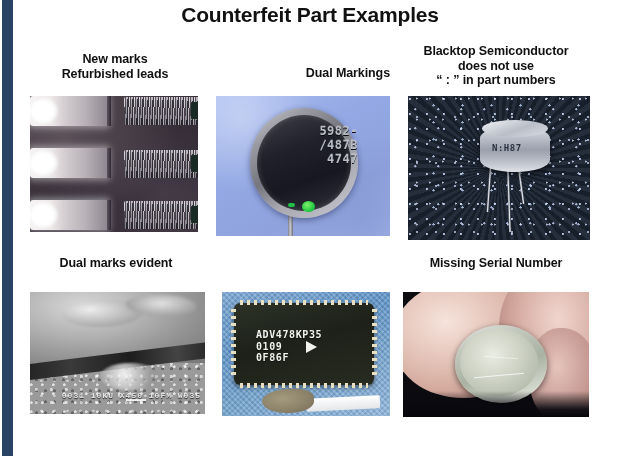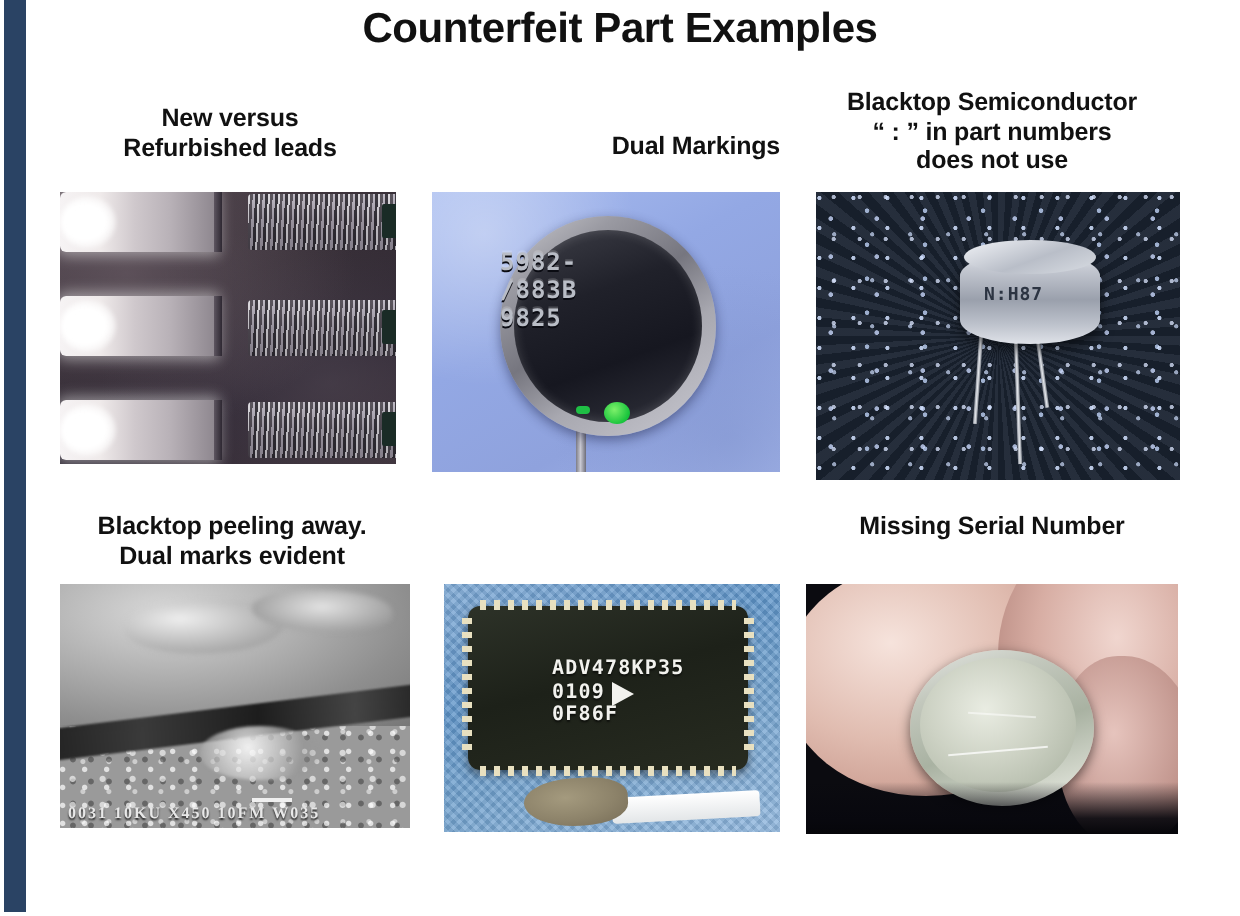--- a/index.html
+++ b/index.html
@@ -130,21 +130,21 @@
     box-shadow: 0 2px 6px rgba(20,25,60,0.45);
   }
   #can-dual .rim {
     position:absolute; left:7px; top:7px; right:7px; bottom:7px;
     border-radius:50%;
     background: linear-gradient(160deg,#3e3f48 0%,#20212a 35%,#161720 65%,#31323c 100%);
     box-shadow: inset 0 0 6px rgba(255,255,255,0.18);
   }
   #can-dual-text {
     position:absolute; left:0; right:0; top:16px;
-    text-align:left;
+    text-align:right;
     font-family: "DejaVu Sans Mono", monospace;
     font-size: 12px;
     font-weight: bold;
     line-height: 14px;
     color: #b9bdc6;
     text-shadow: 0 1px 0 #0a0b12, 0 -1px 0 rgba(255,255,255,0.18);
     letter-spacing: 0.5px;
   }
   #can-dual-dot {
     position:absolute; left:52px; bottom:6px; width:13px; height:11px;
@@ -239,27 +239,28 @@
       radial-gradient(circle at 88% 72%, rgba(255,255,255,0.5) 0 1px, rgba(0,0,0,0) 1.5px);
     background-size: 11px 9px, 15px 13px, 9px 11px, 13px 15px;
   }
   #photo-sem .clump {
     position:absolute; left:40%; top:58%; width:34%; height:22%;
     border-radius:50%;
     background: radial-gradient(circle at 40% 40%, rgba(255,255,255,0.85), rgba(150,150,150,0.5) 70%, rgba(0,0,0,0) 100%);
     filter: blur(0.8px);
   }
   #sem-readout {
-    position:absolute; left:4px; bottom:3px; right:4px;
-    font-family:Liberation Serif, serif;
+    position:absolute; left:4px; bottom:14px; right:4px;
+    font-family:Liberation Mono, monospace;
     font-size:8px; font-weight:bold;
     color:#e8e8e8;
     letter-spacing:1px;
     white-space:nowrap;
     text-shadow: 0 1px 1px rgba(0,0,0,0.8);
+    text-align: right;
   }
   #sem-scalebar {
     position:absolute; left:96px; bottom:13px; width:20px; height:2px; background:#f0f0f0;
   }
 
   
   #photo-acetone {
     left: 222px; top: 292px; width: 168px; height: 124px;
     background: linear-gradient(160deg,#7ba7d4 0%,#5d93c8 35%,#6fa0cd 60%,#8fb6dd 100%);
   }
@@ -286,21 +287,20 @@
     background: repeating-linear-gradient(180deg,#e8e0c0 0 3px, rgba(0,0,0,0) 3px 7px);
   }
   #plcc .pins-l { left:-3px; }
   #plcc .pins-r { right:-3px; }
   #plcc-text {
     position:absolute; left:22px; top:26px;
     font-family:"DejaVu Sans Mono", monospace;
     font-size:10px; font-weight:bold; line-height:11.5px;
     color:#f2f2ee; letter-spacing:0.6px;
     text-shadow: 0 1px 1px rgba(0,0,0,0.6);
-    margin-left: 20px;
   }
   #plcc-logo {
     position:absolute; left:72px; top:38px; width:0; height:0;
     border-top:6px solid transparent;
     border-bottom:6px solid transparent;
     border-left:11px solid #f2f2ee;
   }
   #swab-stick {
     position:absolute; left:84px; bottom:6px; width:74px; height:13px;
     background: linear-gradient(180deg,#ffffff,#e3e6e8);
@@ -363,21 +363,21 @@
 </head>
 <body>
 
 <div id="slide">
 
   <div id="accent-bar"></div>
 
   <div id="slide-title">Counterfeit Part Examples</div>
 
   <div class="caption" style="left:30px; top:52px; width:170px;">
-    <div>New  versus</div>
+    <div>New  marks</div>
     <div>Refurbished leads</div>
   </div>
 
   <div class="photo" id="photo-leads">
     <div class="bg"></div>
     <div class="lead-row" style="left:0px; top:0px;">
       <div class="lead-new"></div>
       <div class="lead-ref" style="left:94px; top:1px;"></div>
     </div>
     <div class="lead-row" style="left:0px; top:52px;">
@@ -394,47 +394,46 @@
     <div>Dual Markings</div>
   </div>
 
   <div class="photo" id="photo-dual">
     <div class="grain"></div>
     <div id="can-dual-lead"></div>
     <div id="can-dual">
       <div class="rim"></div>
       <div id="can-dual-text">
         <div>5982-</div>
-        <div>/883B</div>
-        <div>9825</div>
+        <div>/487B</div>
+        <div>4747</div>
       </div>
       <div id="can-dual-dot2"></div>
       <div id="can-dual-dot"></div>
     </div>
   </div>
 
   <div class="caption" style="left:400px; top:44px; width:192px;">
     <div>Blacktop Semiconductor</div>
+    <div>does not use</div>
     <div>“ : ” in part numbers</div>
-    <div>does not use</div>
   </div>
 
   <div class="photo" id="photo-natsemi">
     <div class="speckle"></div>
     <div class="natsemi-pin" style="left:80px; top:72px; height:44px; transform:rotate(4deg);"></div>
     <div class="natsemi-pin" style="left:100px; top:74px; height:62px; transform:rotate(-2deg);"></div>
     <div class="natsemi-pin" style="left:112px; top:70px; height:38px; transform:rotate(-8deg);"></div>
     <div id="natsemi-can">
       <div class="top"></div>
       <div id="natsemi-mark">N:H87</div>
     </div>
   </div>
 
   <div class="caption" style="left:28px; top:256px; width:176px;">
-    <div>Blacktop peeling away.</div>
     <div>Dual marks evident</div>
   </div>
 
   <div class="photo" id="photo-sem">
     <div class="lower"></div>
     <div class="upper">
       <div class="blob1"></div>
       <div class="blob2"></div>
     </div>
     <div class="edge"></div>

